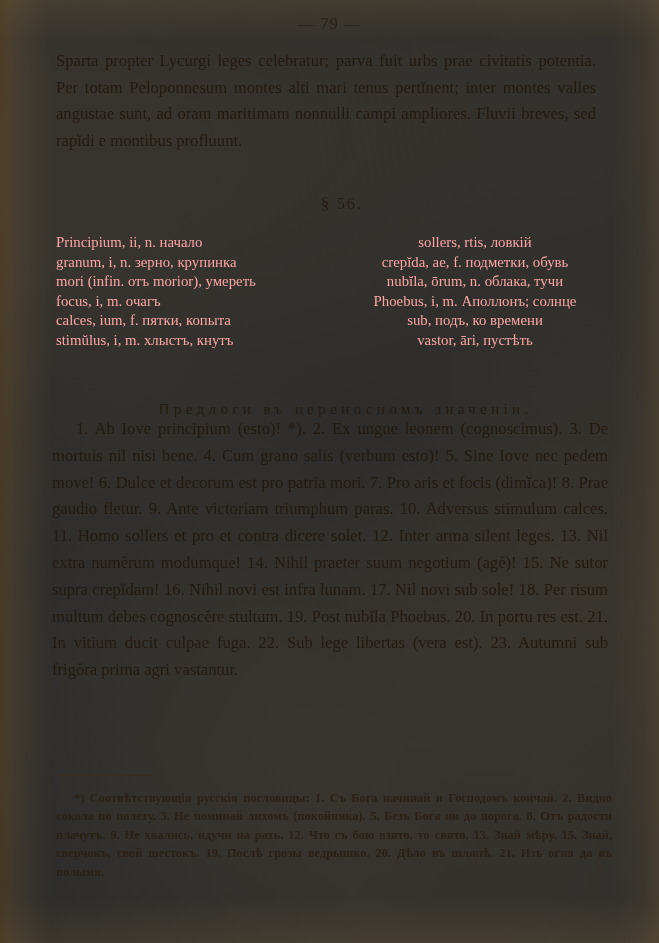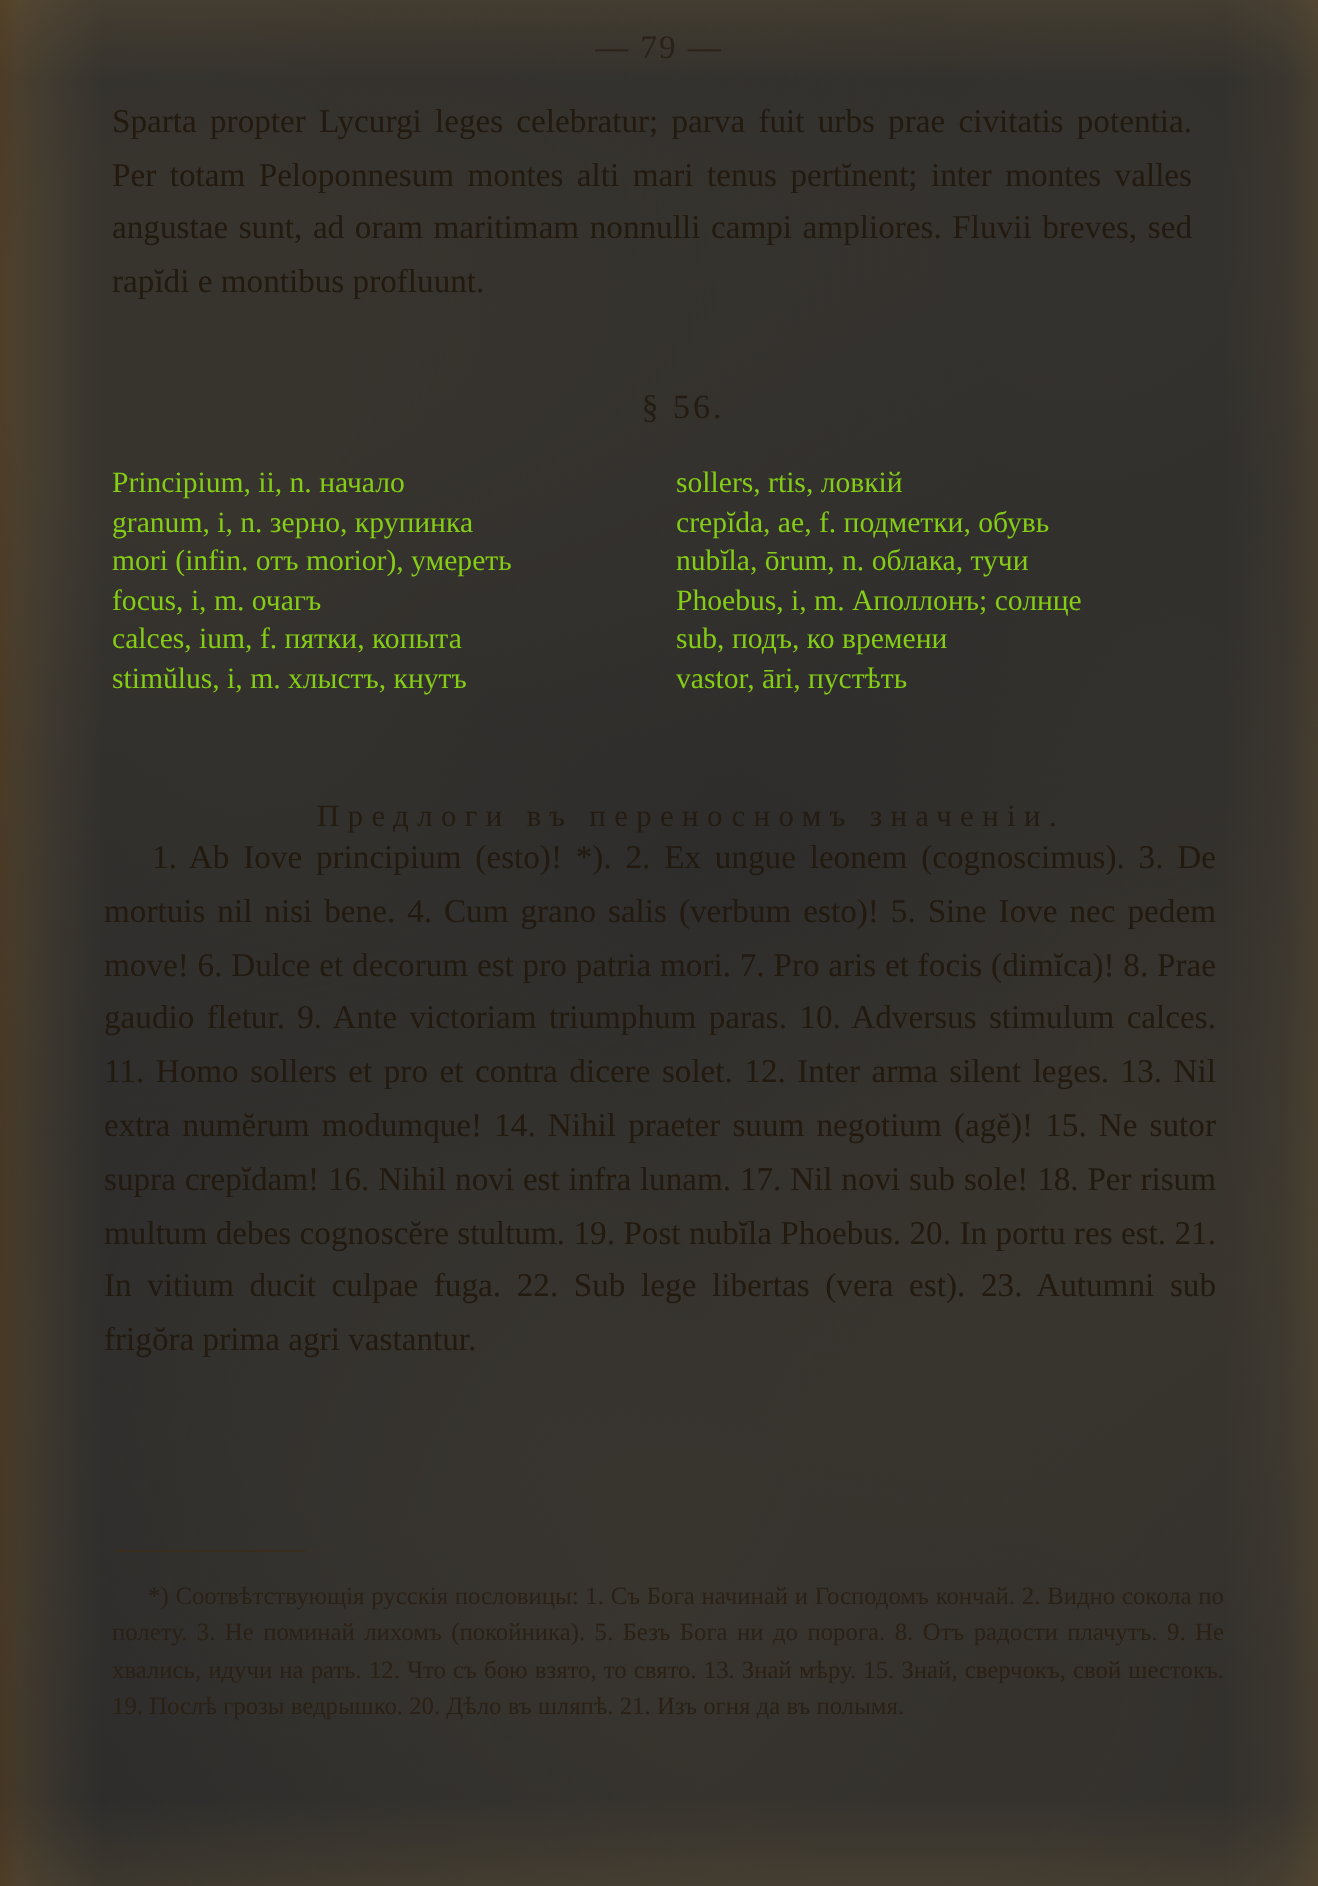--- a/index.html
+++ b/index.html
@@ -108,24 +108,24 @@
   
   .vocab {
     position: absolute;
     top: 233px;
     left: 56px;
     width: 556px;
     display: flex;
     gap: 0;
     font-size: 14.8px;
     line-height: 19.6px;
-    color: #84cc16;
+    color: #fca5a5;
   }
   .vocab-col { width: 50%; }
-  .vocab-col.right { padding-left: 8px; }
+  .vocab-col.right { padding-left: 8px; text-align: center; }
   .vocab-entry { white-space: nowrap; }
 
   
   .sub-heading {
     position: absolute;
     top: 400px;
     left: 16px;
     width: 659px;
     text-align: center;
     font-size: 15.4px;
@@ -158,21 +158,21 @@
   .footnote {
     position: absolute;
     top: 789px;
     left: 56px;
     width: 556px;
     font-size: 12.4px;
     line-height: 18.4px;
     text-align: justify;
     color: #2a2015;
   }
-  .footnote p { margin: 0; text-indent: 18px; }
+  .footnote p { margin: 0; text-indent: 18px; font-weight: bold; }
 </style>
 </head>
 <body>
 
 <div class="page">
   <div class="content">
 
     <div class="folio">— 79 —</div>
 
     <div class="prose">

